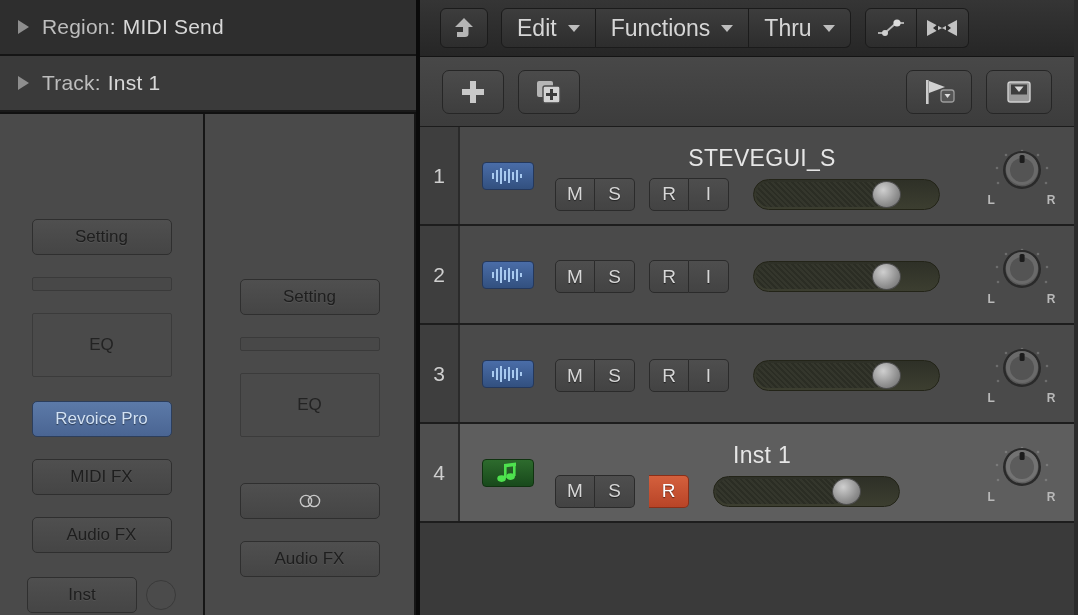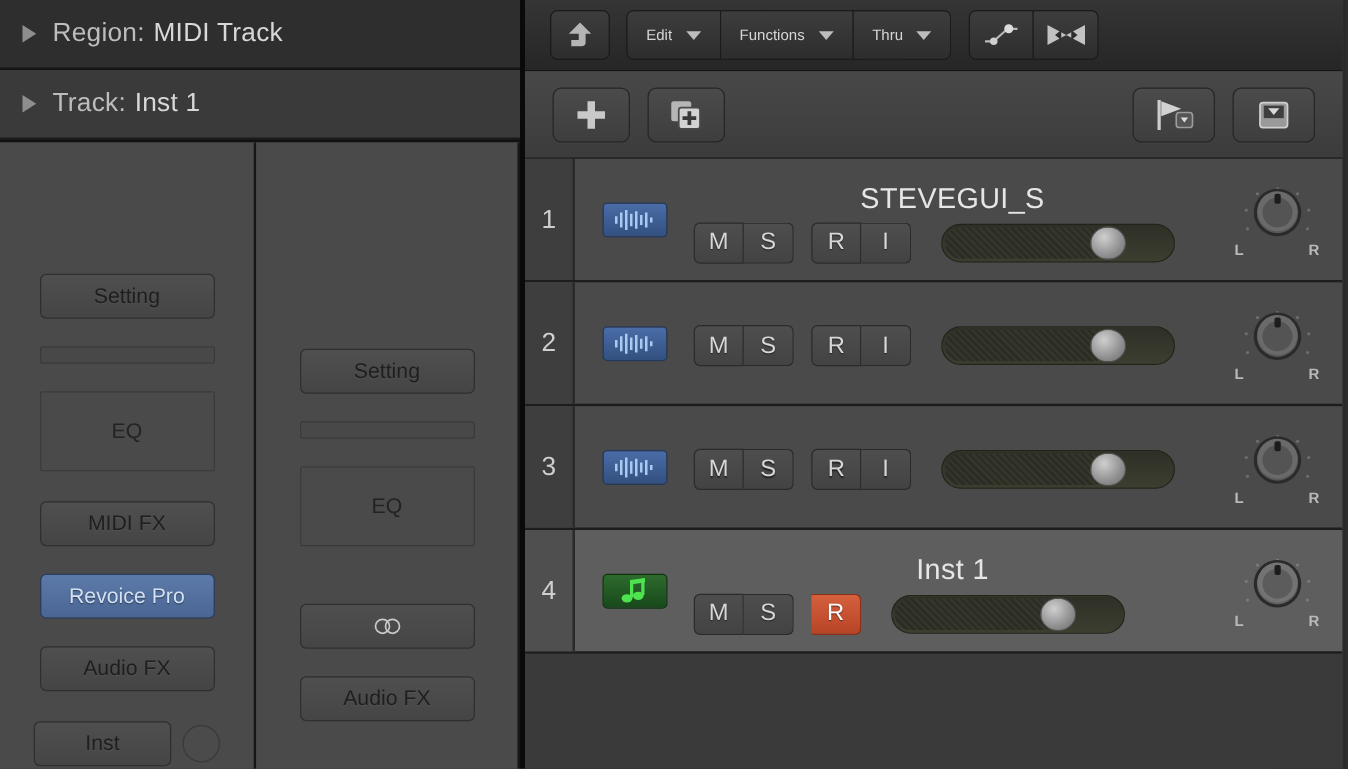--- a/index.html
+++ b/index.html
@@ -143,21 +143,21 @@
     gap: 8px;
   }
   .tb-btn.icon-only { width: 48px; padding: 0; }
   .tb-group { display: flex; margin-left: 13px; }
   .tb-group .tb-menu {
     height: 40px;
     background: linear-gradient(#3d3d3d, #2d2d2d);
     border: 1px solid #1b1b1b;
     border-left-width: 0;
     color: #d6d6d6;
-    font-size: 12px;
+    font-size: 23px;
     display: flex; align-items: center; justify-content: center;
     padding: 0 15px;
     gap: 11px;
   }
   .tb-group .tb-menu:first-child { border-left-width: 1px; border-radius: 6px 0 0 6px; }
   .tb-group .tb-menu:last-child  { border-radius: 0 6px 6px 0; }
   .caret {
     width: 0; height: 0;
     border-left: 6px solid transparent;
     border-right: 6px solid transparent;
@@ -286,38 +286,38 @@
 </head>
 <body>
 
 <div class="app">
 
   <div class="inspector">
 
     <div class="insp-header">
       <span class="disc-tri"></span>
       <span class="insp-label">Region:</span>
-      <span class="insp-value">MIDI Track</span>
+      <span class="insp-value">MIDI Send</span>
     </div>
 
     <div class="insp-header second">
       <span class="disc-tri"></span>
       <span class="insp-label">Track:</span>
       <span class="insp-value">Inst 1</span>
     </div>
 
     <div class="strips">
 
       <div class="strip left">
         <div class="strip-pad"></div>
         <div class="cs-btn">Setting</div>
         <div class="cs-slot"></div>
         <div class="cs-eq">EQ</div>
+        <div class="cs-btn selected">Revoice Pro</div>
         <div class="cs-btn">MIDI FX</div>
-        <div class="cs-btn selected">Revoice Pro</div>
         <div class="cs-btn">Audio FX</div>
         <div class="send-row">
           <div class="cs-btn send">Inst</div>
           <div class="send-knob"></div>
         </div>
       </div>
 
       <div class="strip right">
         <div class="strip-pad"></div>
         <div class="cs-btn">Setting</div>

